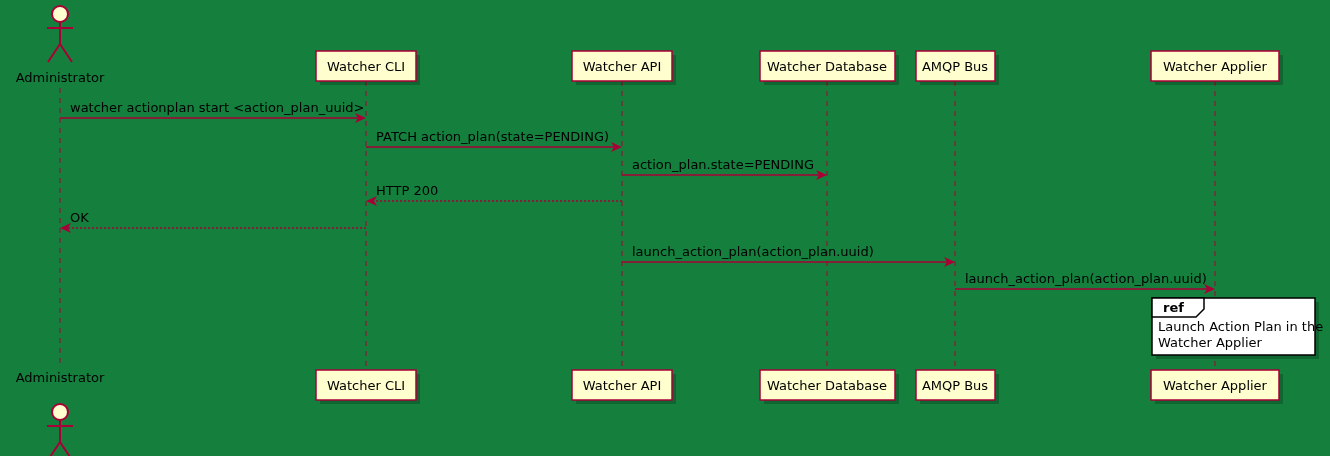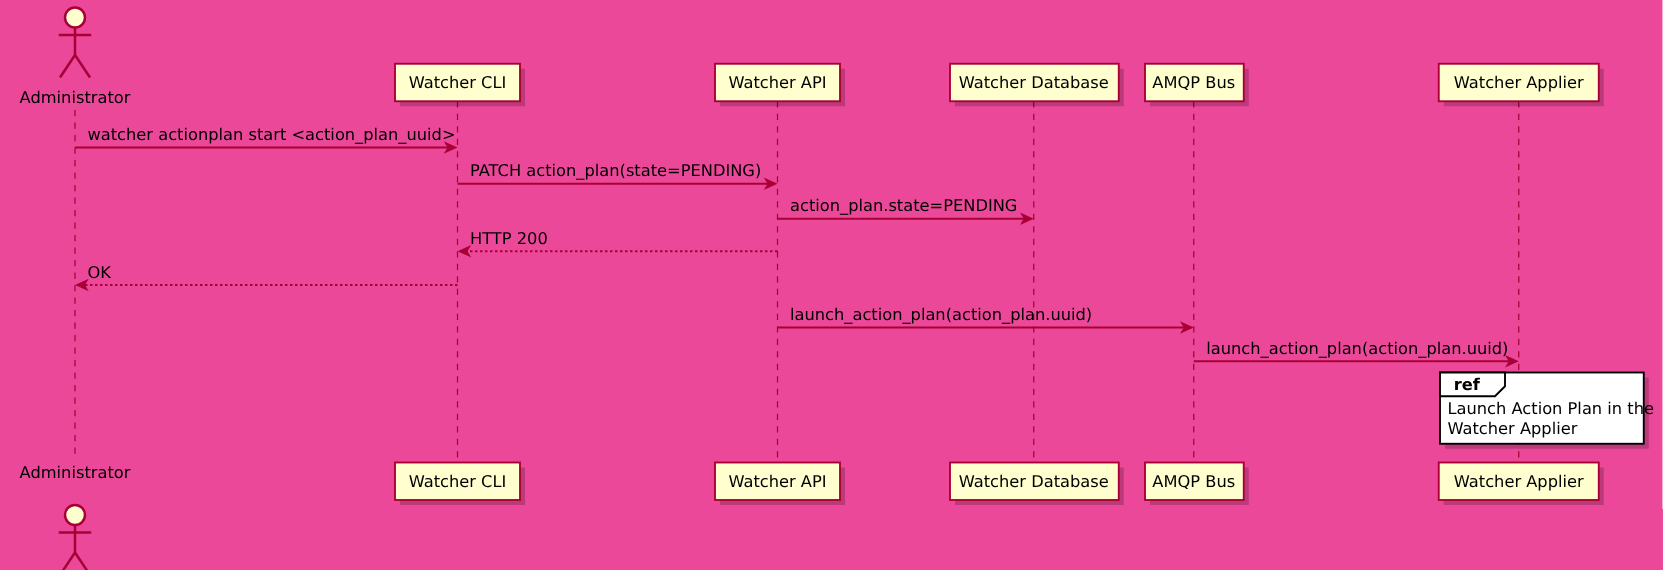--- a/index.html
+++ b/index.html
@@ -8,21 +8,21 @@
     background: #ffffff;
   }
   body {
     font-family: "DejaVu Sans", sans-serif;
   }
   #diagram-root {
     position: relative;
     width: 1330px;
     height: 456px;
     overflow: hidden;
-    background: #ec4899;
+    background: #15803d;
   }
   #uml-svg {
     position: absolute;
     left: 0;
     top: 0;
   }
   .lifeline {
     stroke: #A80036;
     stroke-width: 1;
     stroke-dasharray: 5,5;

